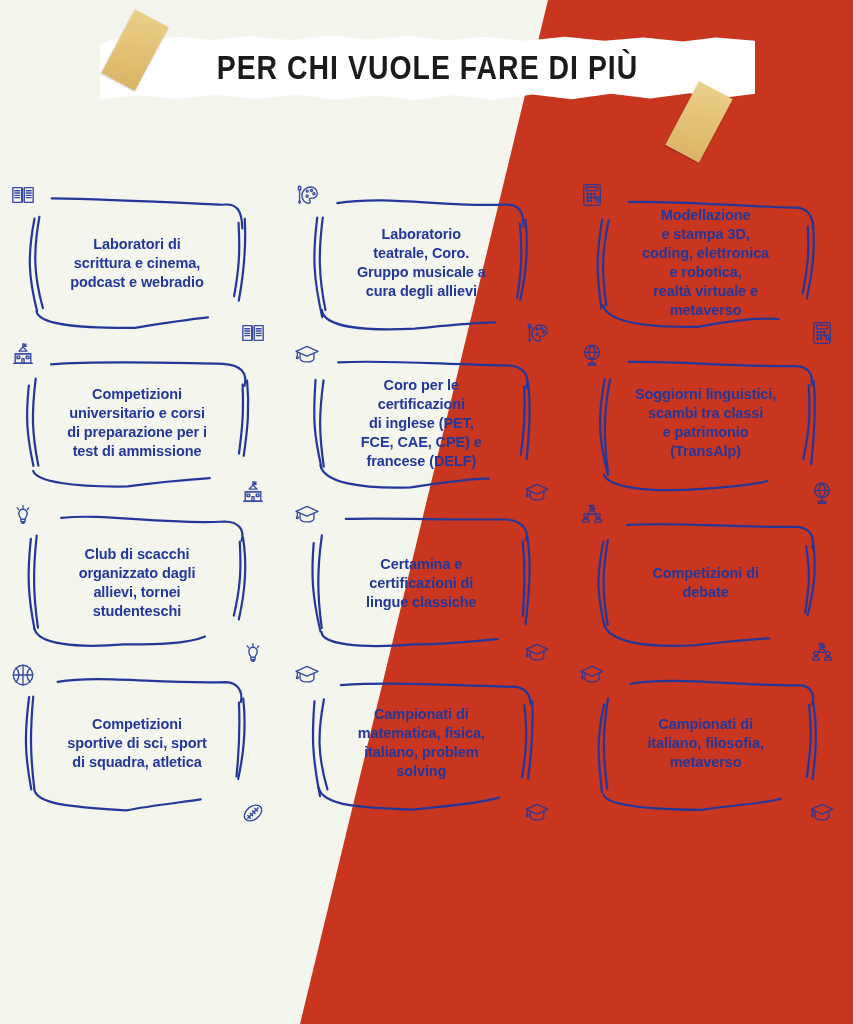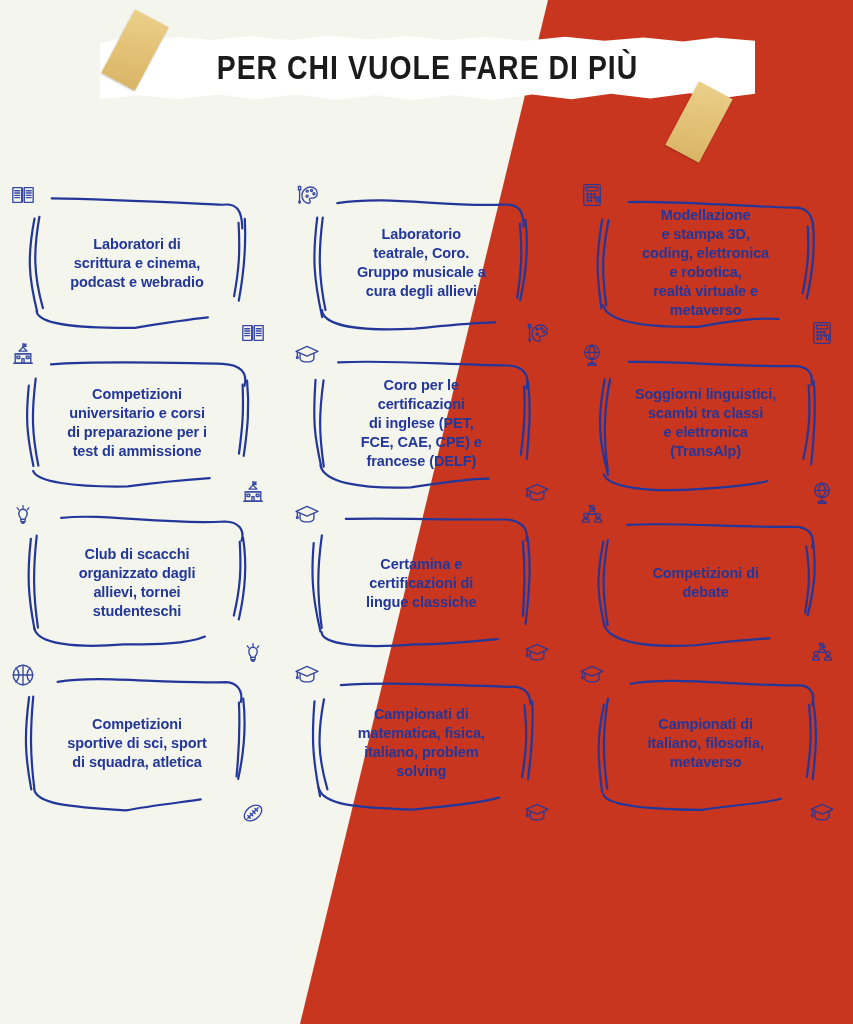--- a/index.html
+++ b/index.html
@@ -398,21 +398,21 @@
                 <path d="M12 3c2 2.1 3.1 4.5 3.1 6.6S14 14 12 16.2C10 14.1 8.9 11.7 8.9 9.6S10 5.1 12 3z"></path>
                 <path d="M12 16.2v3.4"></path>
                 <path d="M8.2 21.3h7.6"></path>
                 <path d="M9.4 19.6h5.2l1.2 1.7H8.2z"></path>
               </svg>
             </div>
             <div class="label">
               <span>
                 <span style="display:block">Soggiorni linguistici,</span>
                 <span style="display:block">scambi tra classi</span>
-                <span style="display:block">e elettronica</span>
+                <span style="display:block">e patrimonio</span>
                 <span style="display:block">(TransAlp)</span>
               </span>
             </div>
           </div>
         </div>
       </div>
       <div class="row">
         <div class="cell">
           <div class="card">
             <div class="sketch"><svg viewBox="0 0 240 156" fill="none" stroke="#23379B" stroke-width="2.2" stroke-linecap="round">

